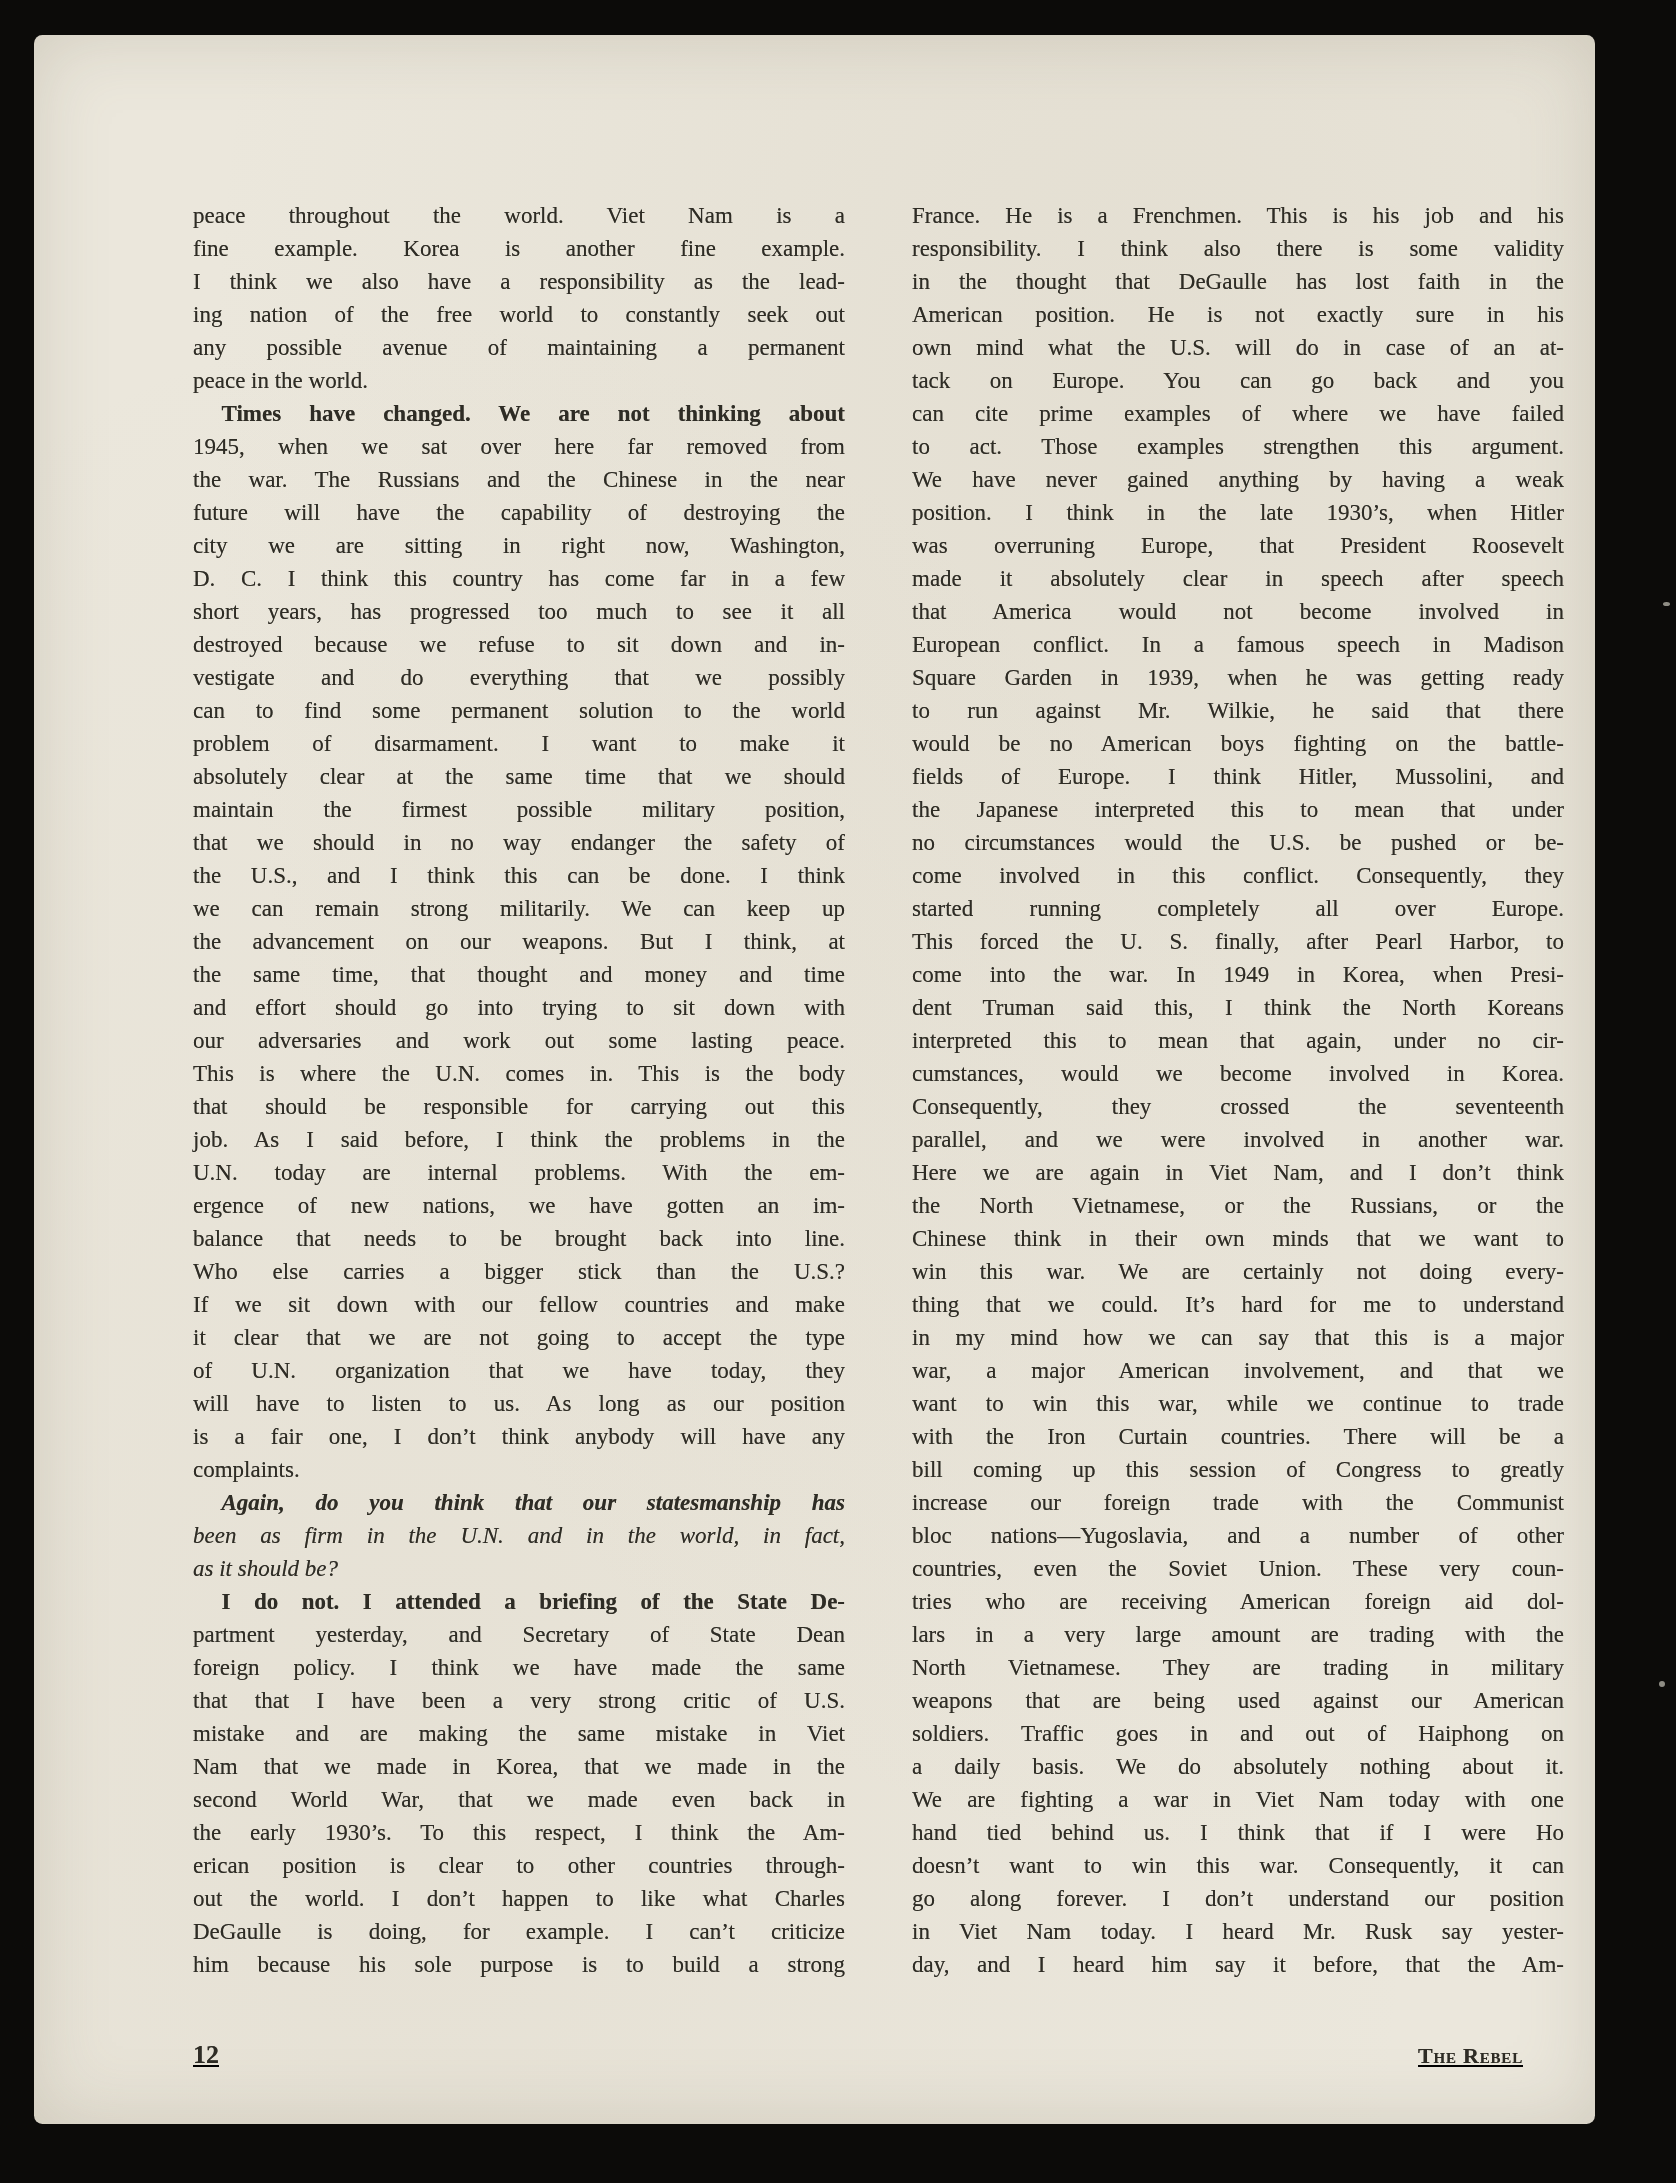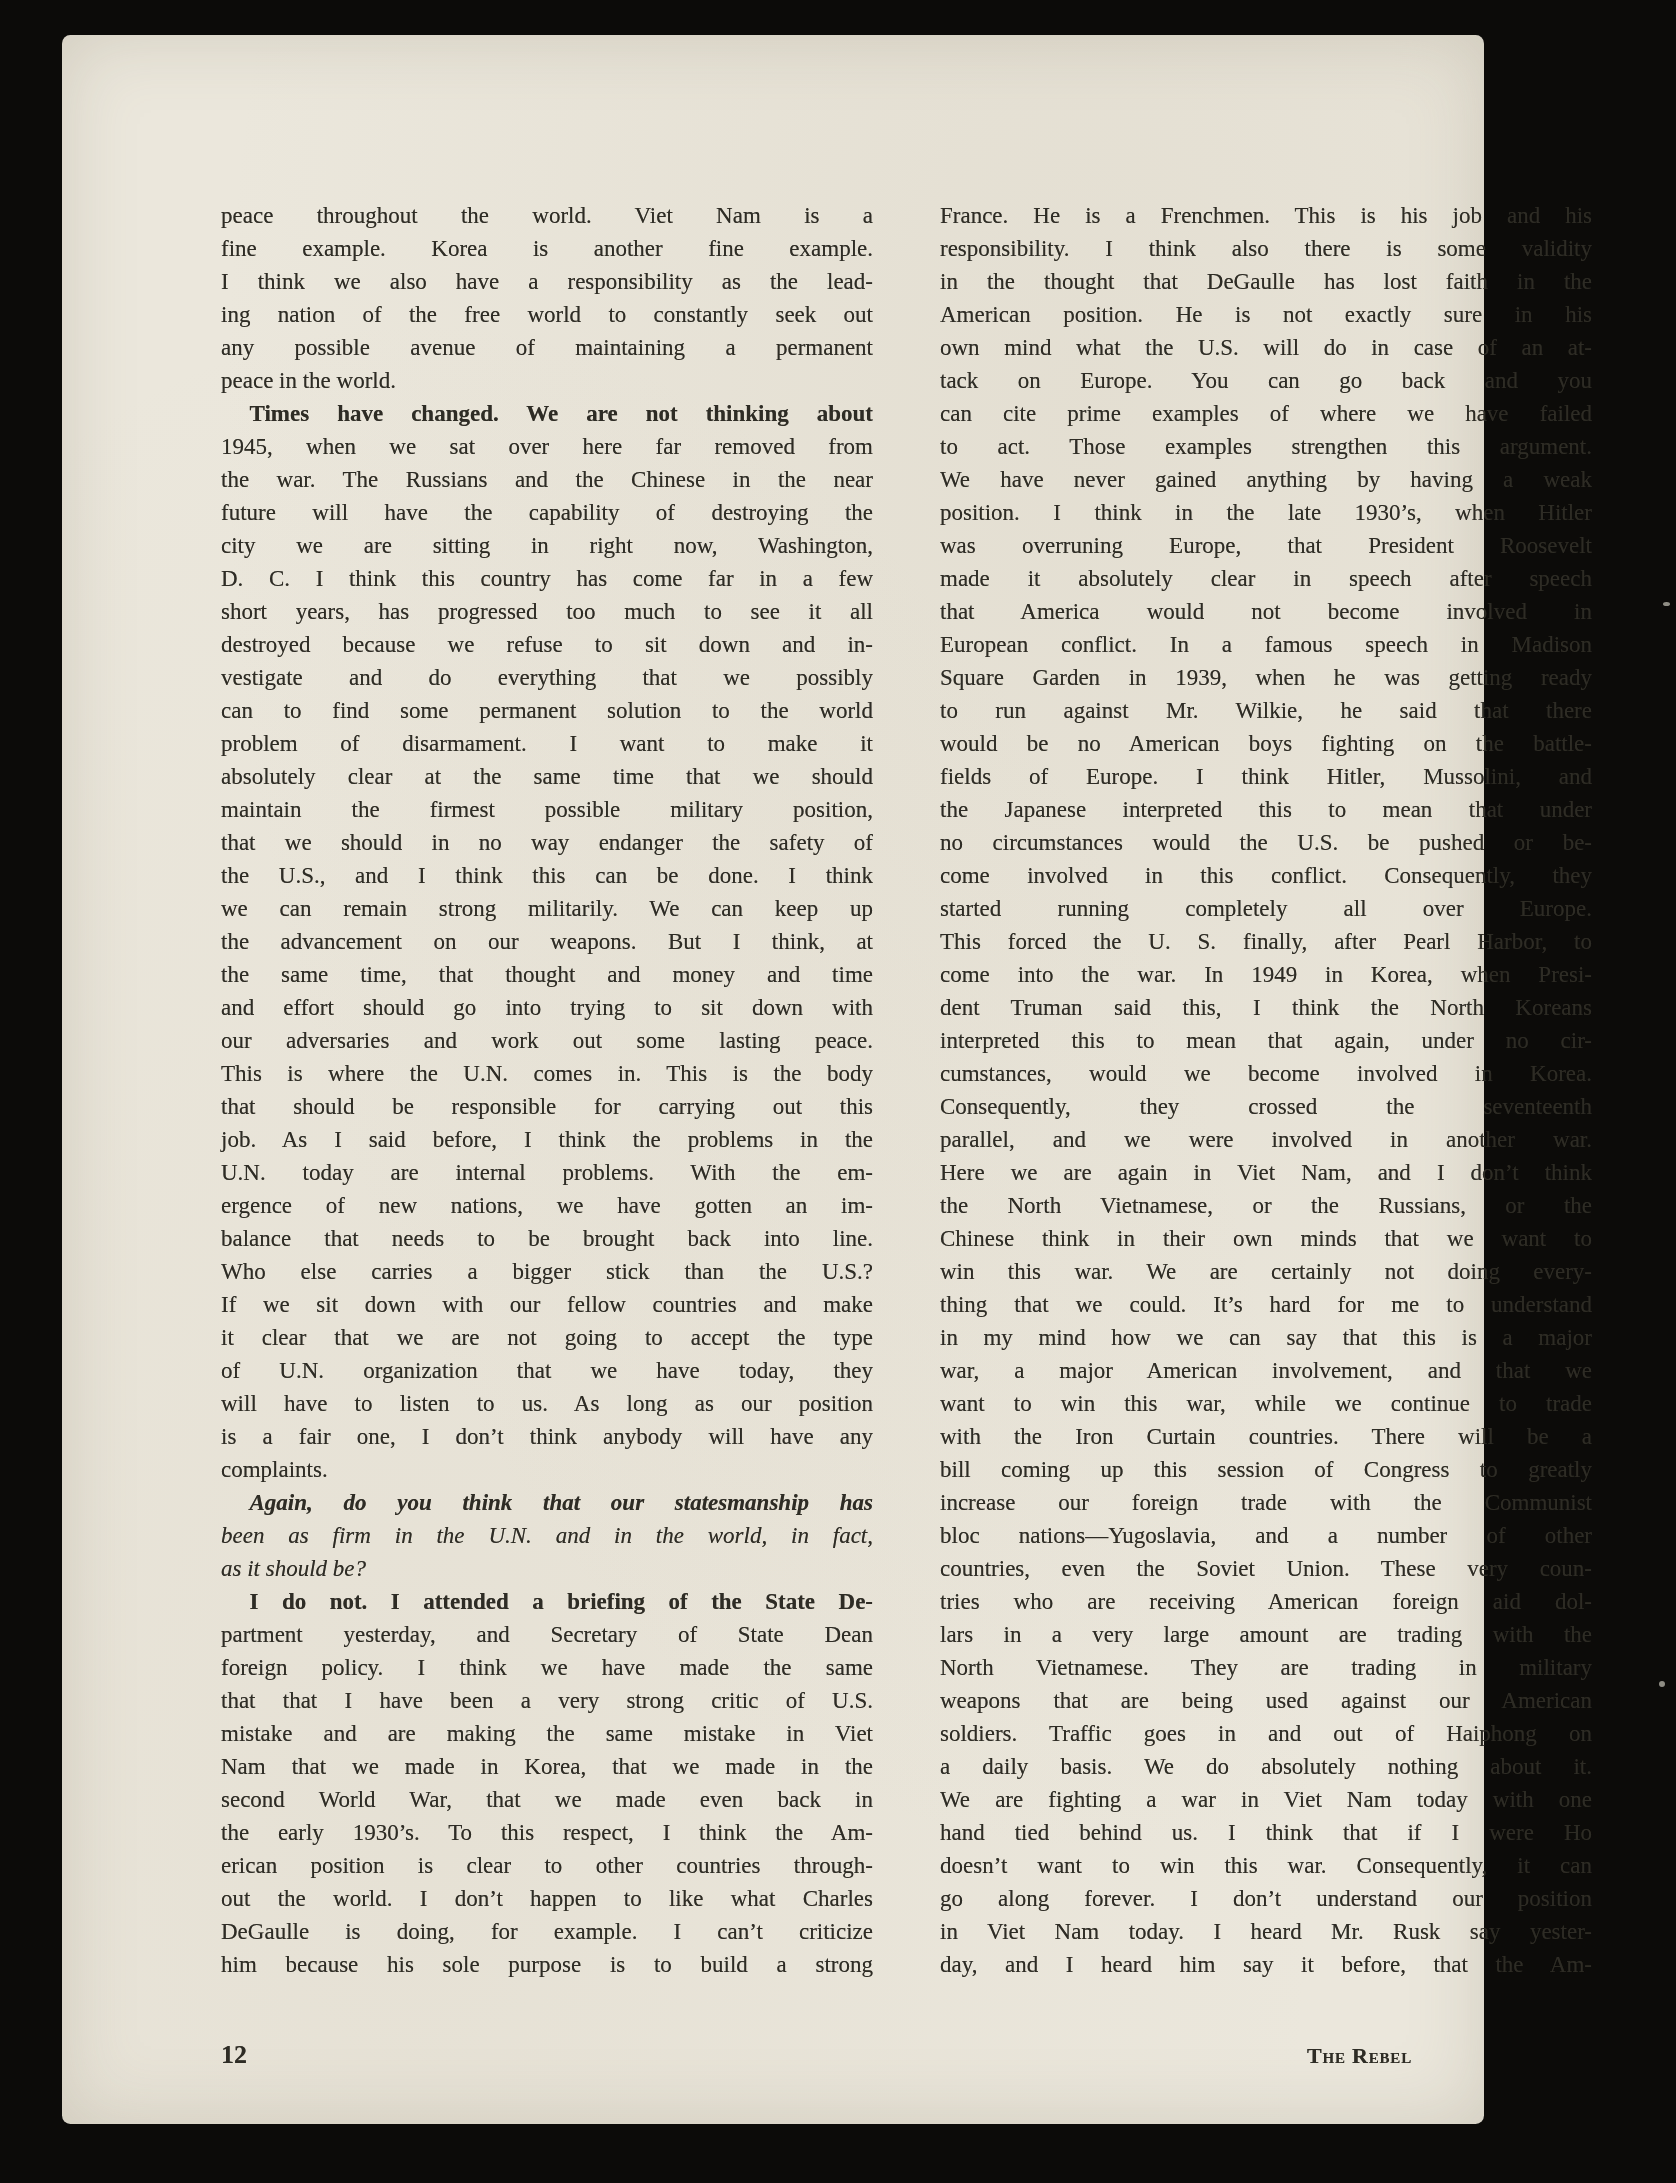--- a/index.html
+++ b/index.html
@@ -16,29 +16,28 @@
   }
   .scan-bg {
     position: absolute;
     inset: 0;
     background: #0c0b09;
   }
   .paper {
     position: absolute;
     left: 34px;
     top: 35px;
-    width: 1422px;
+    width: 1561px;
     height: 2089px;
     border-radius: 8.4px;
     background:
       radial-gradient(ellipse at 72% 18%, rgba(188,178,156,0.16), transparent 60%),
       radial-gradient(ellipse at 25% 85%, rgba(198,188,168,0.14), transparent 60%),
       #ebe7dc;
     box-shadow: inset 0 0 75px rgba(120,110,88,0.22);
-    margin-left: 28px;
   }
   .columns {
     position: absolute;
     left: 159px;
     top: 164px;
     right: 72px;
     display: flex;
     gap: 67px;
   }
   .column {
@@ -59,20 +58,21 @@
   .line.last { text-align-last: left; }
   .para.italic .line { font-style: italic; }
   .footer {
     position: absolute;
     left: 159px;
     right: 72px;
     top: 2005px;
     display: flex;
     justify-content: space-between;
     align-items: baseline;
+    text-decoration: underline;
   }
   .page-number {
     font-size: 26px;
     font-weight: bold;
     color: #2e2c25;
     text-shadow: 0 0 0.4px rgba(44,42,34,0.55);
   }
   .magazine-title {
     font-size: 22px;
     font-weight: bold;

